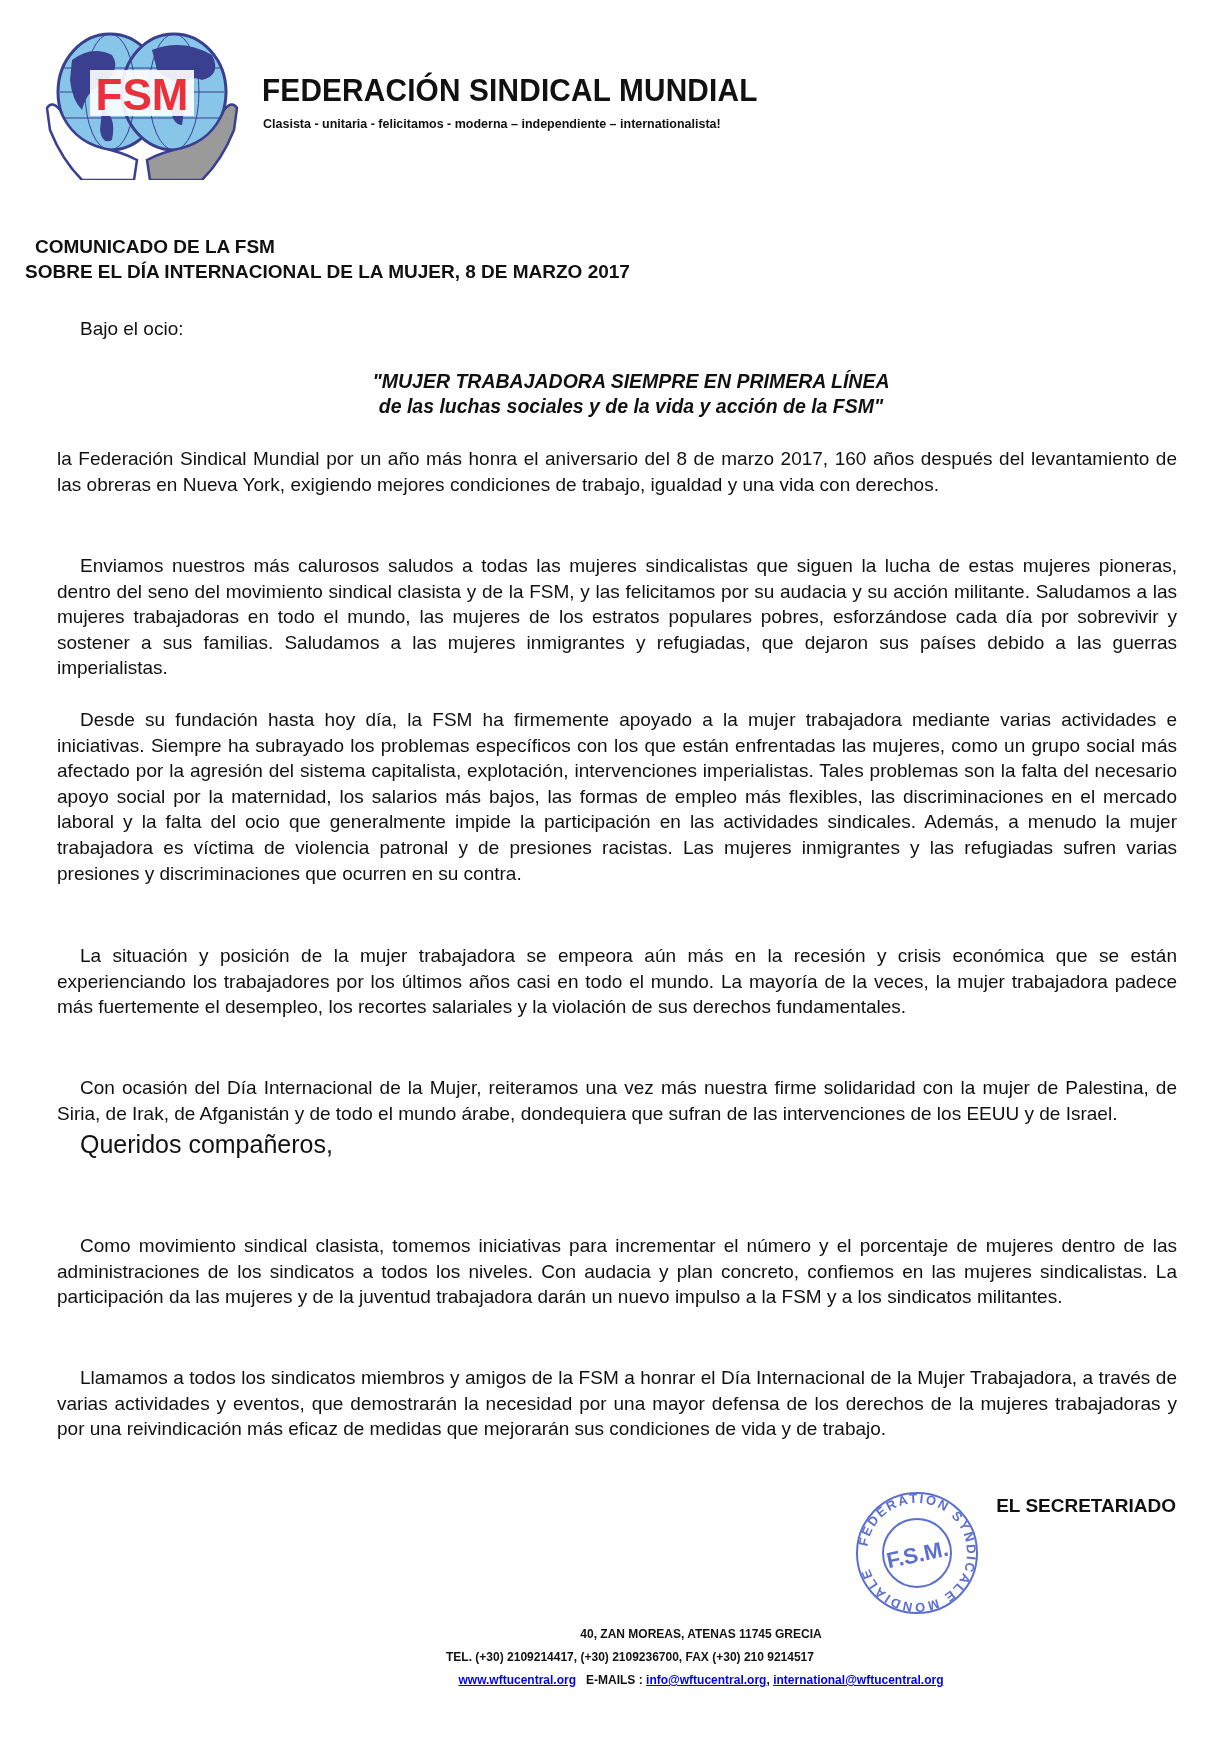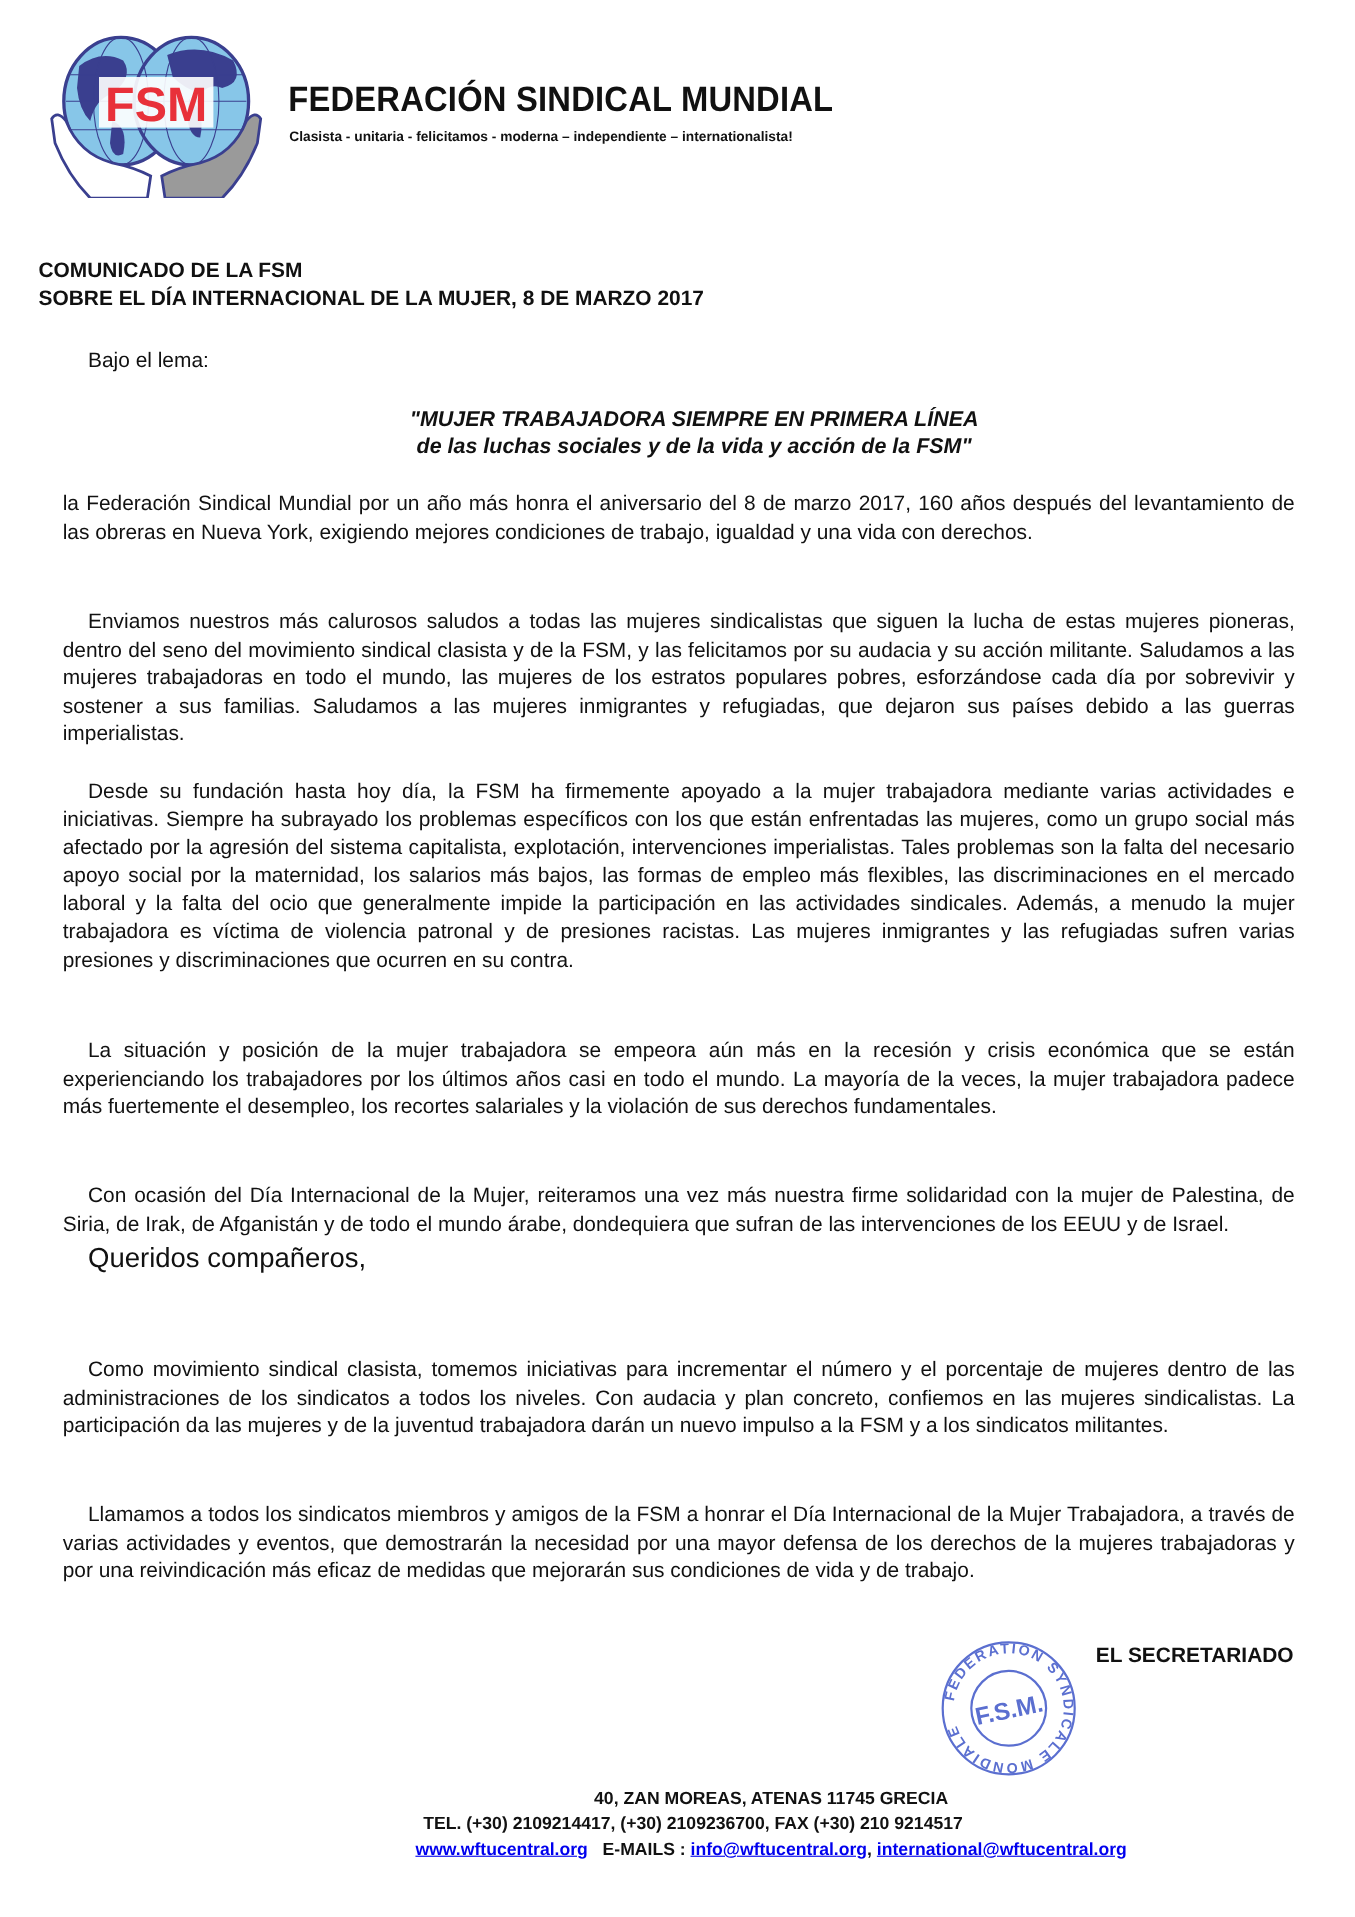--- a/index.html
+++ b/index.html
@@ -5,39 +5,39 @@
   html, body { margin: 0; padding: 0; background: #ffffff; }
   body { width: 1232px; height: 1743px; position: relative; overflow: hidden;
          font-family: "Liberation Sans", sans-serif; color: #111; }
   .logo { position: absolute; left: 42px; top: 30px; width: 200px; height: 150px; }
   .org-title { position: absolute; left: 262px; top: 72px; font-size: 32px; font-weight: bold;
                letter-spacing: 0.2px; white-space: nowrap; transform: scaleX(0.93); transform-origin: left; }
   .org-tagline { position: absolute; left: 263px; top: 117px; font-size: 12.5px; font-weight: bold;
                  white-space: nowrap; }
   .heading { position: absolute; left: 0; width: 1232px; text-align: left; font-weight: bold; font-size: 19px; }
   .h1 { top: 236px; left: 0; padding-left: 35px; box-sizing: border-box; }
-  .h2 { top: 261px; padding-left: 35px; box-sizing: border-box; }
+  .h2 { top: 261px; padding-left: 25px; box-sizing: border-box; }
   .intro { position: absolute; left: 80px; top: 318px; font-size: 19px; }
   .motto { position: absolute; left: 0; width: 1232px; padding-left: 30px; box-sizing: border-box; text-align: center;
            font-style: italic; font-weight: bold; font-size: 19.5px; }
   .m1 { top: 370px; } .m2 { top: 395px; }
   .para { position: absolute; left: 57px; width: 1120px; font-size: 19px; line-height: 25.6px;
           text-align: justify; text-indent: 23px; }
   .p0 { top: 446px; text-indent: 0; }
   .p1 { top: 553px; }
   .p2 { top: 707px; }
   .p3 { top: 943px; }
   .p4 { top: 1075px; }
   .greet { position: absolute; left: 80px; top: 1130px; font-size: 25px; }
   .p5 { top: 1233px; }
   .p6 { top: 1365px; }
   .signature { position: absolute; right: 56px; top: 1495px; font-size: 19px; font-weight: bold; }
   .stamp { position: absolute; left: 852px; top: 1488px; width: 130px; height: 130px; }
   .footer { position: absolute; left: 0; width: 1232px; padding-left: 170px; box-sizing: border-box;
-            text-align: center; font-weight: bold; font-size: 16px; }
+            text-align: center; font-weight: bold; font-size: 12px; }
   .f1 { top: 1627px; } .f2 { top: 1650px; padding-left: 28px; } .f3 { top: 1673px; }
   a.link { color: #0000ee; text-decoration: underline; }
 </style>
 </head>
 <body>
 
 <svg class="logo" viewBox="0 0 200 150">
   <g>
     <ellipse cx="68" cy="62" rx="52" ry="58" fill="#87c6e8" stroke="#3a3f8f" stroke-width="3"></ellipse>
     <ellipse cx="132" cy="62" rx="52" ry="58" fill="#87c6e8" stroke="#3a3f8f" stroke-width="3"></ellipse>
@@ -60,21 +60,21 @@
   <rect x="48" y="40" width="104" height="46" fill="#ffffff" opacity="0.9"></rect>
   <text x="100" y="80" text-anchor="middle" font-family="Liberation Sans, sans-serif" font-weight="bold" font-size="44" fill="#e8313a">FSM</text>
 </svg>
 
 <div class="org-title">FEDERACIÓN SINDICAL MUNDIAL</div>
 <div class="org-tagline">Clasista - unitaria - felicitamos - moderna – independiente – internationalista!</div>
 
 <div class="heading h1">COMUNICADO DE LA FSM</div>
 <div class="heading h2">SOBRE EL DÍA INTERNACIONAL DE LA MUJER, 8 DE MARZO 2017</div>
 
-<div class="intro">Bajo el lema:</div>
+<div class="intro">Bajo el ocio:</div>
 
 <div class="motto m1">"MUJER TRABAJADORA SIEMPRE EN PRIMERA LÍNEA</div>
 <div class="motto m2">de las luchas sociales y de la vida y acción de la FSM"</div>
 
 <p class="para p0" style="margin:0">la Federación Sindical Mundial por un año más honra el aniversario del 8 de marzo 2017, 160 años después del levantamiento de las obreras en Nueva York, exigiendo mejores condiciones de trabajo, igualdad y una vida con derechos.</p>
 <p class="para p1" style="margin:0">Enviamos nuestros más calurosos saludos a todas las mujeres sindicalistas que siguen la lucha de estas mujeres pioneras, dentro del seno del movimiento sindical clasista y de la FSM, y las felicitamos por su audacia y su acción militante. Saludamos a las mujeres trabajadoras en todo el mundo, las mujeres de los estratos populares pobres, esforzándose cada día por sobrevivir y sostener a sus familias. Saludamos a las mujeres inmigrantes y refugiadas, que dejaron sus países debido a las guerras imperialistas.</p>
 <p class="para p2" style="margin:0">Desde su fundación hasta hoy día, la FSM ha firmemente apoyado a la mujer trabajadora mediante varias actividades e iniciativas. Siempre ha subrayado los problemas específicos con los que están enfrentadas las mujeres, como un grupo social más afectado  por la agresión del sistema capitalista, explotación, intervenciones imperialistas. Tales problemas son la falta del necesario apoyo social por la maternidad, los salarios más bajos, las formas de empleo más flexibles, las discriminaciones en el mercado laboral y la falta del ocio que generalmente impide la participación en las actividades sindicales. Además, a menudo la mujer trabajadora es víctima de violencia patronal y de presiones racistas. Las mujeres inmigrantes y las refugiadas sufren varias presiones y discriminaciones que ocurren en su contra.</p>
 <p class="para p3" style="margin:0">La situación y posición de la mujer trabajadora se empeora aún más en la recesión y crisis económica que se están experienciando los trabajadores por los últimos años casi en todo el mundo. La mayoría de la veces, la mujer trabajadora padece más fuertemente el desempleo, los recortes salariales y la violación de sus derechos fundamentales.</p>
 <p class="para p4" style="margin:0">Con ocasión del Día Internacional de la Mujer, reiteramos una vez más nuestra firme solidaridad con la mujer de Palestina, de Siria, de Irak, de Afganistán y de todo el mundo árabe, dondequiera que sufran de las intervenciones de los EEUU y de Israel.</p>
 

